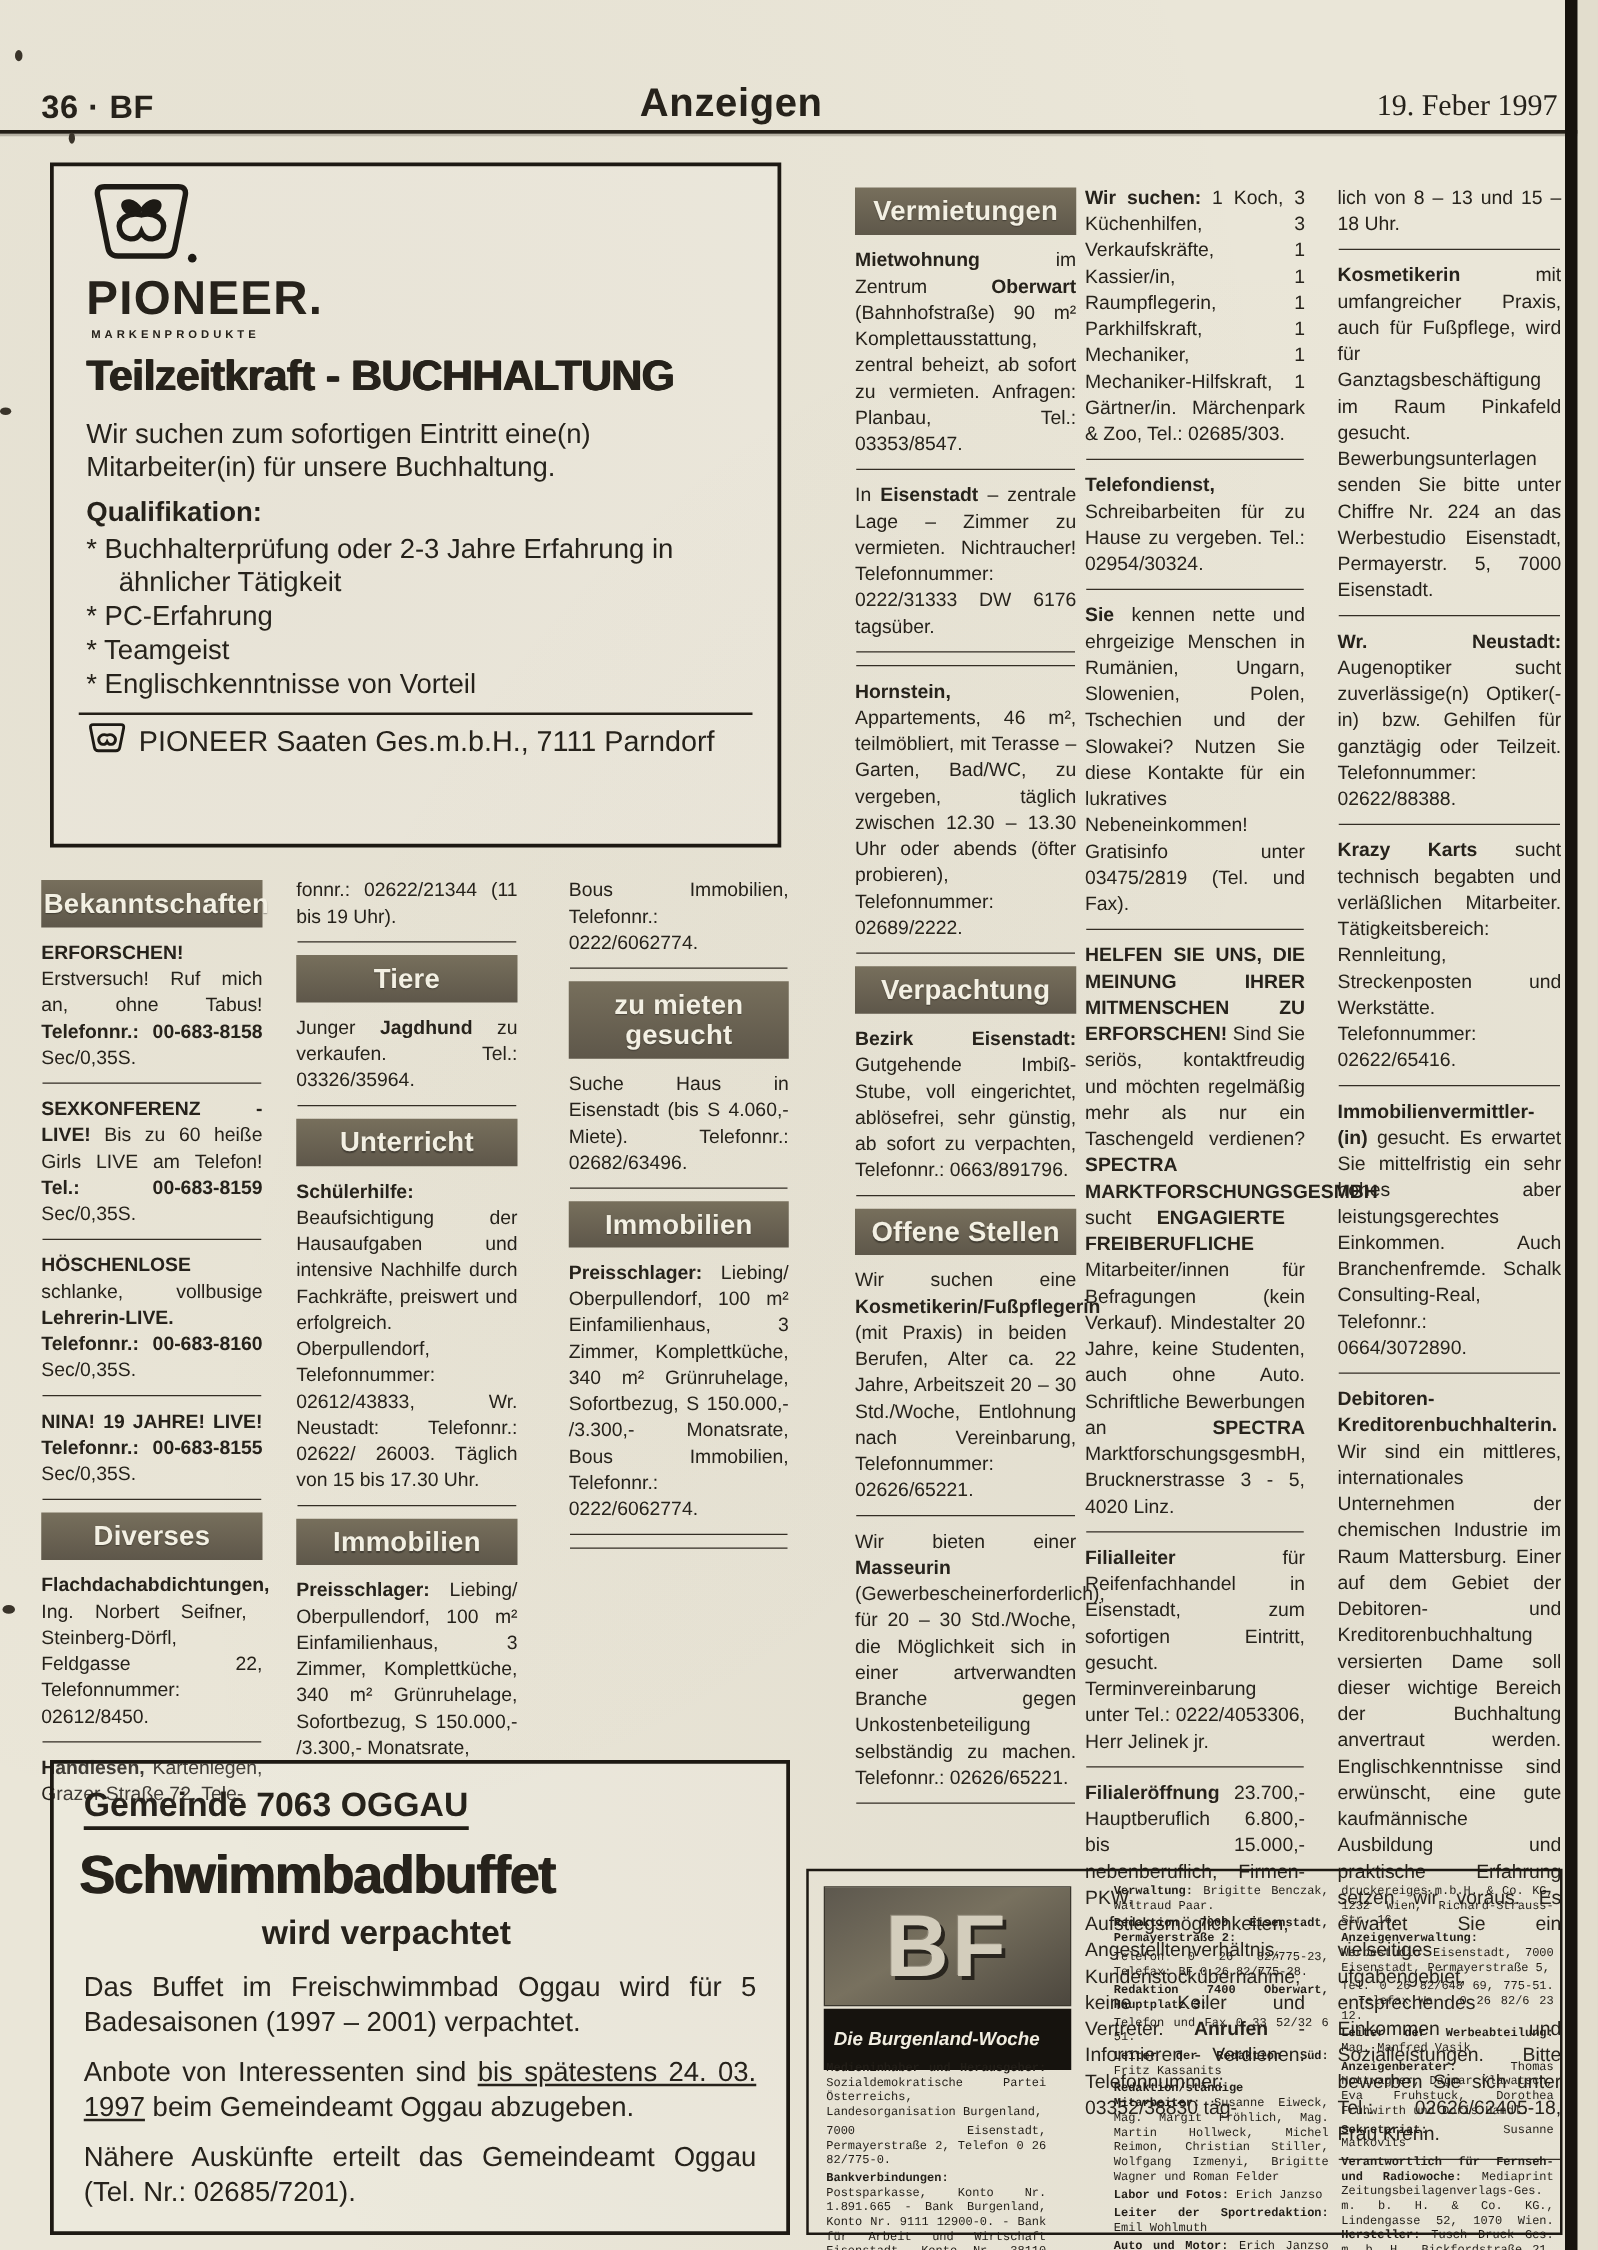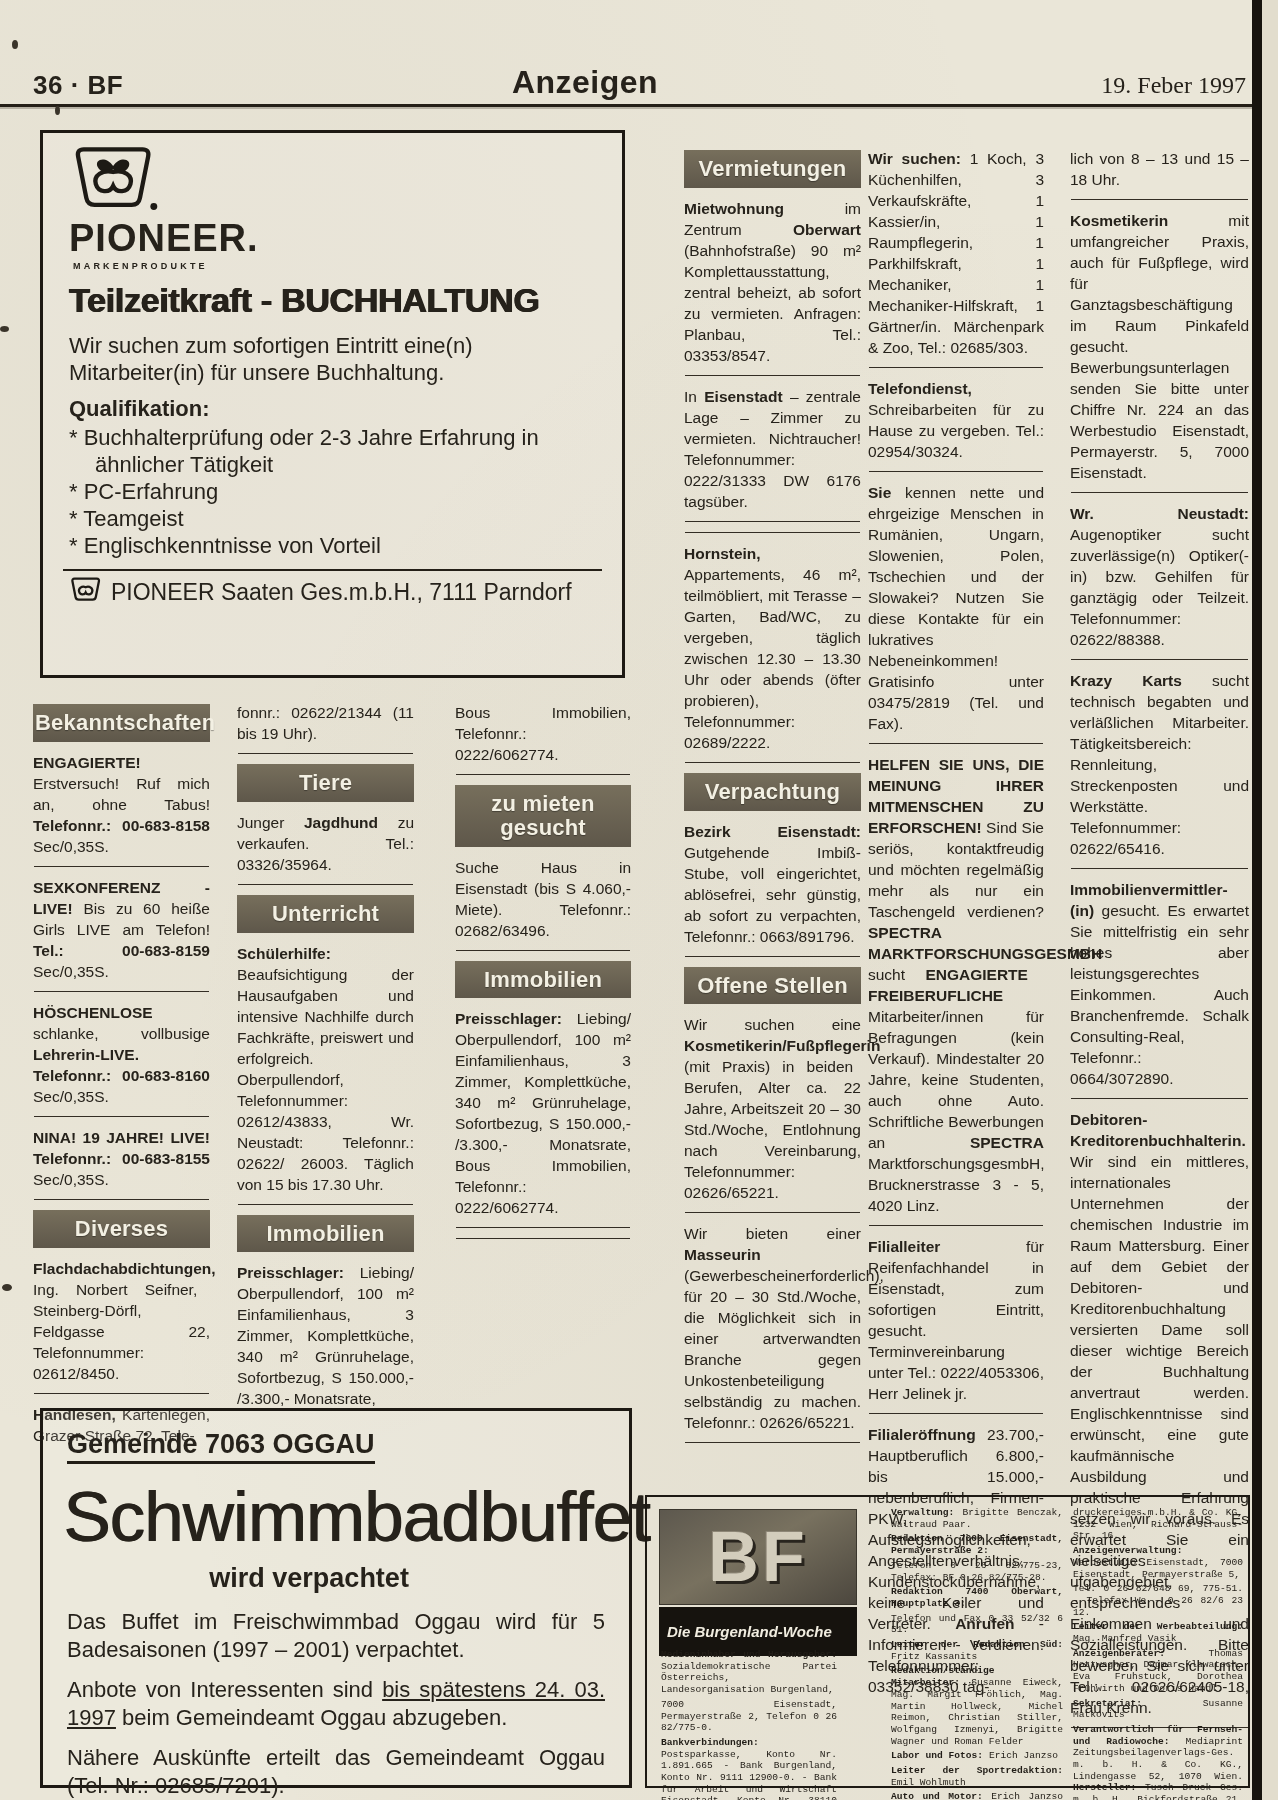--- a/index.html
+++ b/index.html
@@ -45,21 +45,21 @@
     text-shadow:0 1px 1px rgba(0,0,0,.35);}
   .section-bar div{line-height:1.08;}
   .ad{font-size:15.5px;line-height:21px;text-align:justify;hyphens:auto;-webkit-hyphens:auto;}
   .hrule{border-top:1.5px solid #332d24;margin:9px 1px 10px;}
   .b{font-weight:bold;}
   .u{text-decoration:underline;}
 
   
   .oggau{left:40px;top:1408px;width:592px;height:380px;padding:18px 24px;}
   .og-title{display:inline-block;font-size:27px;font-weight:bold;border-bottom:3px solid #211d16;padding-bottom:1px;}
-  .og-big{font-size:71px;font-weight:normal;letter-spacing:-1px;margin:12px 0 6px -4px;
+  .og-big{font-size:43px;font-weight:bold;letter-spacing:-1px;margin:12px 0 6px -4px;
     text-shadow:1px 0 0 currentColor;}
   .og-sub{text-align:center;font-size:27px;font-weight:bold;margin-bottom:14px;width:90%;}
   .og-p{font-size:22px;line-height:28px;margin-bottom:12px;text-align:justify;}
 
   
   .imprint{left:645px;top:1495px;width:605px;height:293px;border:2px solid #1d1913;box-sizing:border-box;}
   .imp-left{left:12px;top:12px;width:200px;}
   .bf-logo{width:198px;height:96px;background:linear-gradient(150deg,#5d584e,#78715f 45%,#4c473e);
     display:flex;align-items:center;justify-content:center;border:1px solid #3a362d;box-sizing:border-box;}
   .bf-letters{font-size:70px;font-weight:bold;color:#d3cdbc;letter-spacing:3px;line-height:1;
@@ -116,21 +116,21 @@
         </svg>
       </span>
       <span>PIONEER Saaten Ges.m.b.H., 7111 Parndorf</span>
     </div>
   </div>
 
   <div class="col col-c1">
       <div class="section-bar">
         <div>Bekanntschaften</div>
       </div>
-      <div class="ad"><span class="b">ENGAGIERTE!</span><span> Erstversuch! Ruf mich an, ohne Tabus! </span><span class="b">Telefonnr.: 00-683-8158</span><span> Sec/0,35S.</span></div>
+      <div class="ad"><span class="b">ERFORSCHEN!</span><span> Erstversuch! Ruf mich an, ohne Tabus! </span><span class="b">Telefonnr.: 00-683-8158</span><span> Sec/0,35S.</span></div>
       <div class="hrule"></div>
       <div class="ad"><span class="b">SEXKONFERENZ - LIVE!</span><span> Bis zu 60 heiße Girls LIVE am Telefon! </span><span class="b">Tel.: 00-683-8159</span><span> Sec/0,35S.</span></div>
       <div class="hrule"></div>
       <div class="ad"><span class="b">HÖSCHENLOSE</span><span> schlanke, vollbusige </span><span class="b">Lehrerin-LIVE.</span><span> </span><span class="b">Telefonnr.: 00-683-8160</span><span> Sec/0,35S.</span></div>
       <div class="hrule"></div>
       <div class="ad"><span class="b">NINA! 19 JAHRE! LIVE!</span><span> </span><span class="b">Telefonnr.: 00-683-8155</span><span> Sec/0,35S.</span></div>
       <div class="hrule"></div>
       <div class="section-bar">
         <div>Diverses</div>
       </div>

